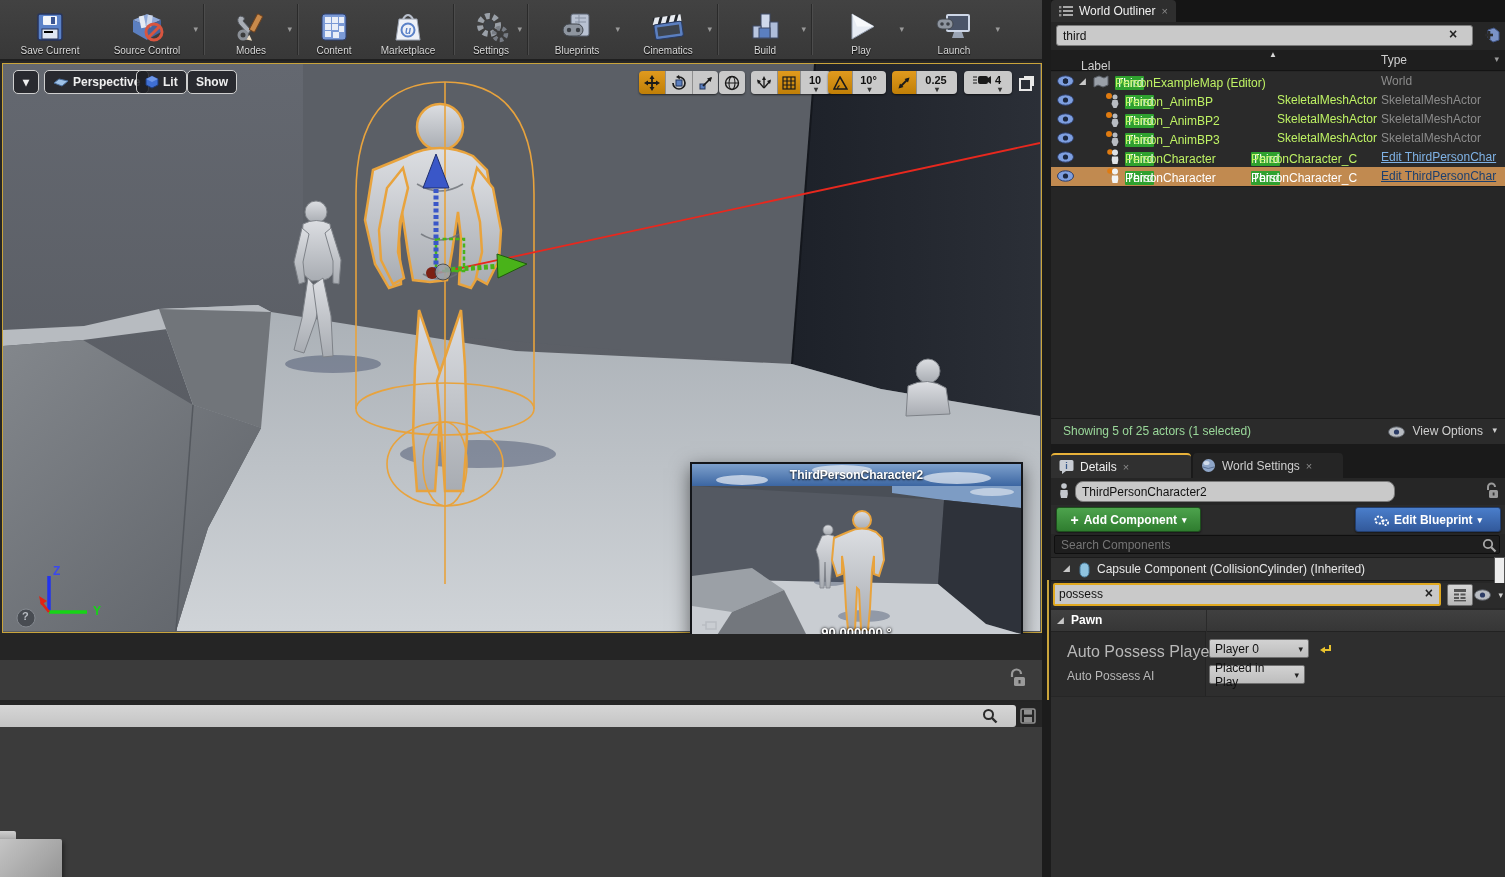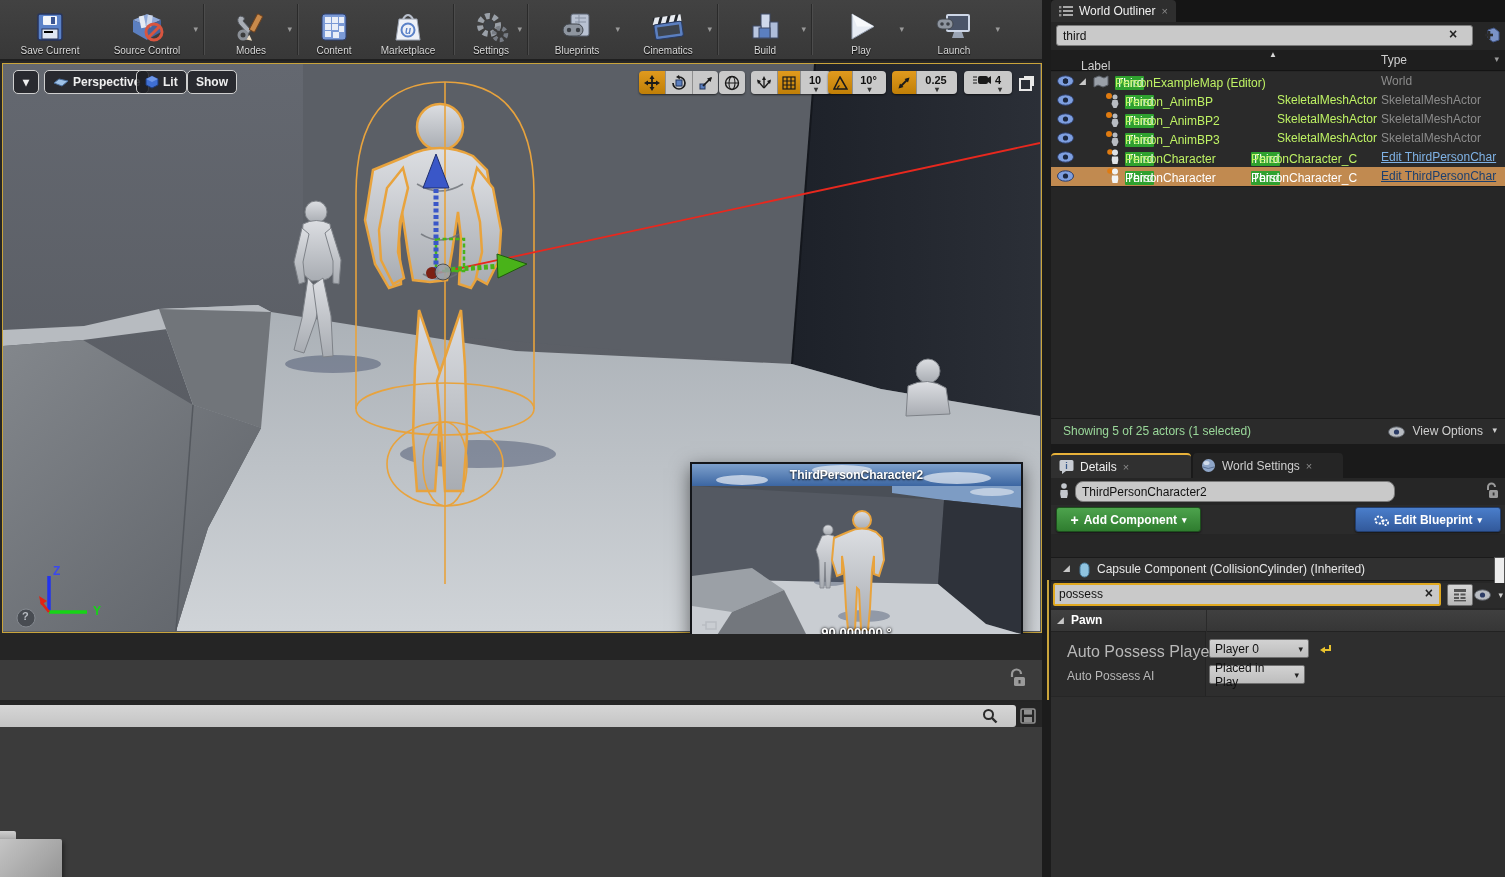--- a/index.html
+++ b/index.html
@@ -717,20 +717,27 @@
       <div class="push-btn btn-blue" style="right:4px;top:2px;width:146px">
         <svg width="15" height="12" viewBox="0 0 15 12">
             <circle cx="5" cy="6" r="3.6" fill="none" stroke="#fff" stroke-width="2" stroke-dasharray="2.2 1.4"></circle>
             <circle cx="11.5" cy="8.5" r="2.6" fill="none" stroke="#fff" stroke-width="1.8" stroke-dasharray="1.8 1.2"></circle>
           </svg>
         <span>Edit Blueprint</span>
         <span style="font-size:9px">▾</span>
       </div>
     </div>
 
+    <div class="abs" style="left:0;top:534px;width:100%;height:23px;background:#262626">
+      <input style="position: absolute; left: 3px; top: 1px; width: 446px; height: 19px; background: rgb(30, 30, 30); border: 1px solid rgb(15, 15, 15); border-radius: 2px; color: rgb(189, 189, 189); font-size: 12px; padding: 0px 6px; outline: none;" placeholder="Search Components">
+      <svg width="15" height="15" viewBox="0 0 15 15" style="position:absolute;right:8px;top:4px">
+          <circle cx="6" cy="6" r="4.2" fill="none" stroke="#a8a8a8" stroke-width="1.8"></circle>
+          <line x1="9.2" y1="9.2" x2="13.5" y2="13.5" stroke="#a8a8a8" stroke-width="2.2"></line>
+        </svg>
+    </div>
 
     <div class="abs" style="left:0;top:557px;width:100%;height:24px;background:#303030;border-top:1px solid #1a1a1a;border-bottom:1px solid #1a1a1a">
       <span style="position:absolute;left:12px;top:5px;font-size:9px;color:#c8c8c8">◢</span>
       <svg width="11" height="16" viewBox="0 0 11 16" style="position:absolute;left:28px;top:4px">
           <rect x="1" y="1" width="9" height="14" rx="4.5" fill="#8fc3e0" stroke="#4a7d9e"></rect>
         </svg>
       <span style="position:absolute;left:46px;top:4px;font-size:12px;color:#e8e8e8">Capsule Component (CollisionCylinder) (Inherited)</span>
       <div style="position:absolute;right:0;top:-1px;width:11px;height:34px;background:#ededed;border:1px solid #555"></div>
     </div>
 

